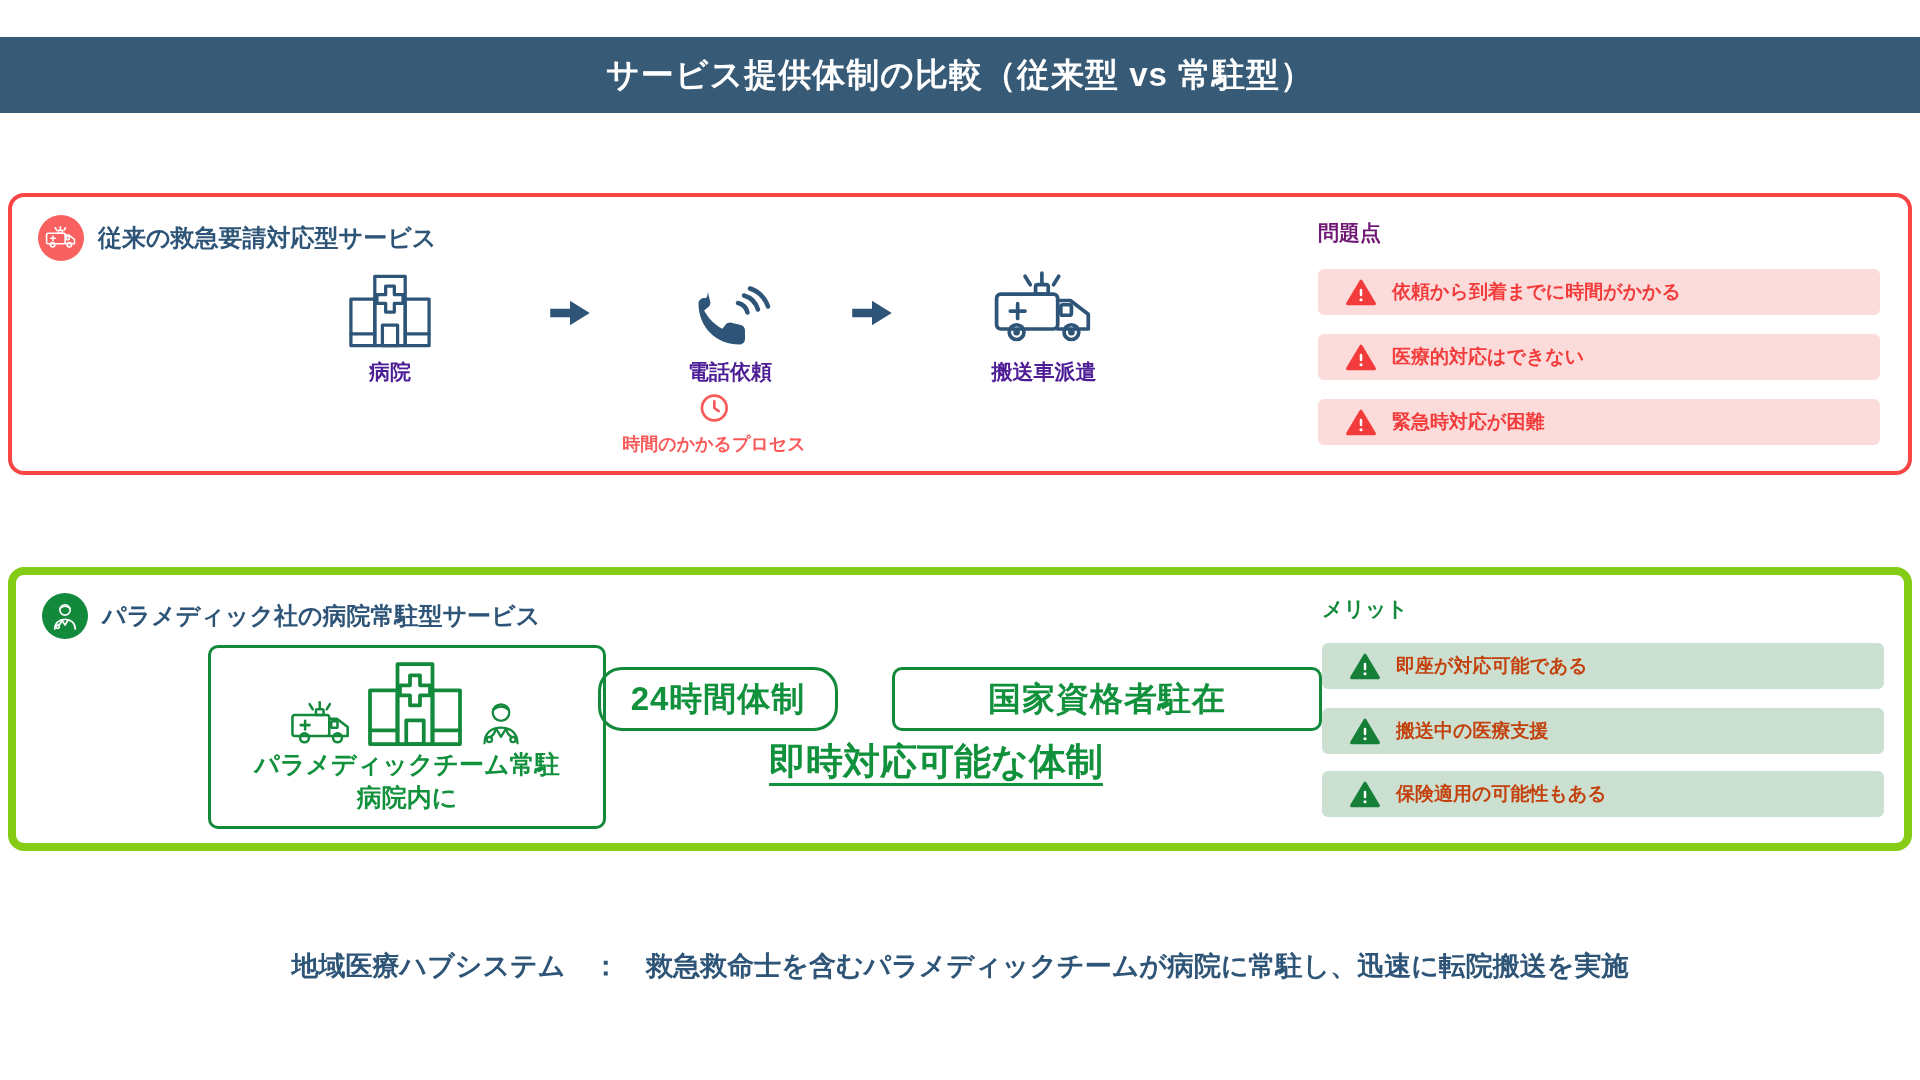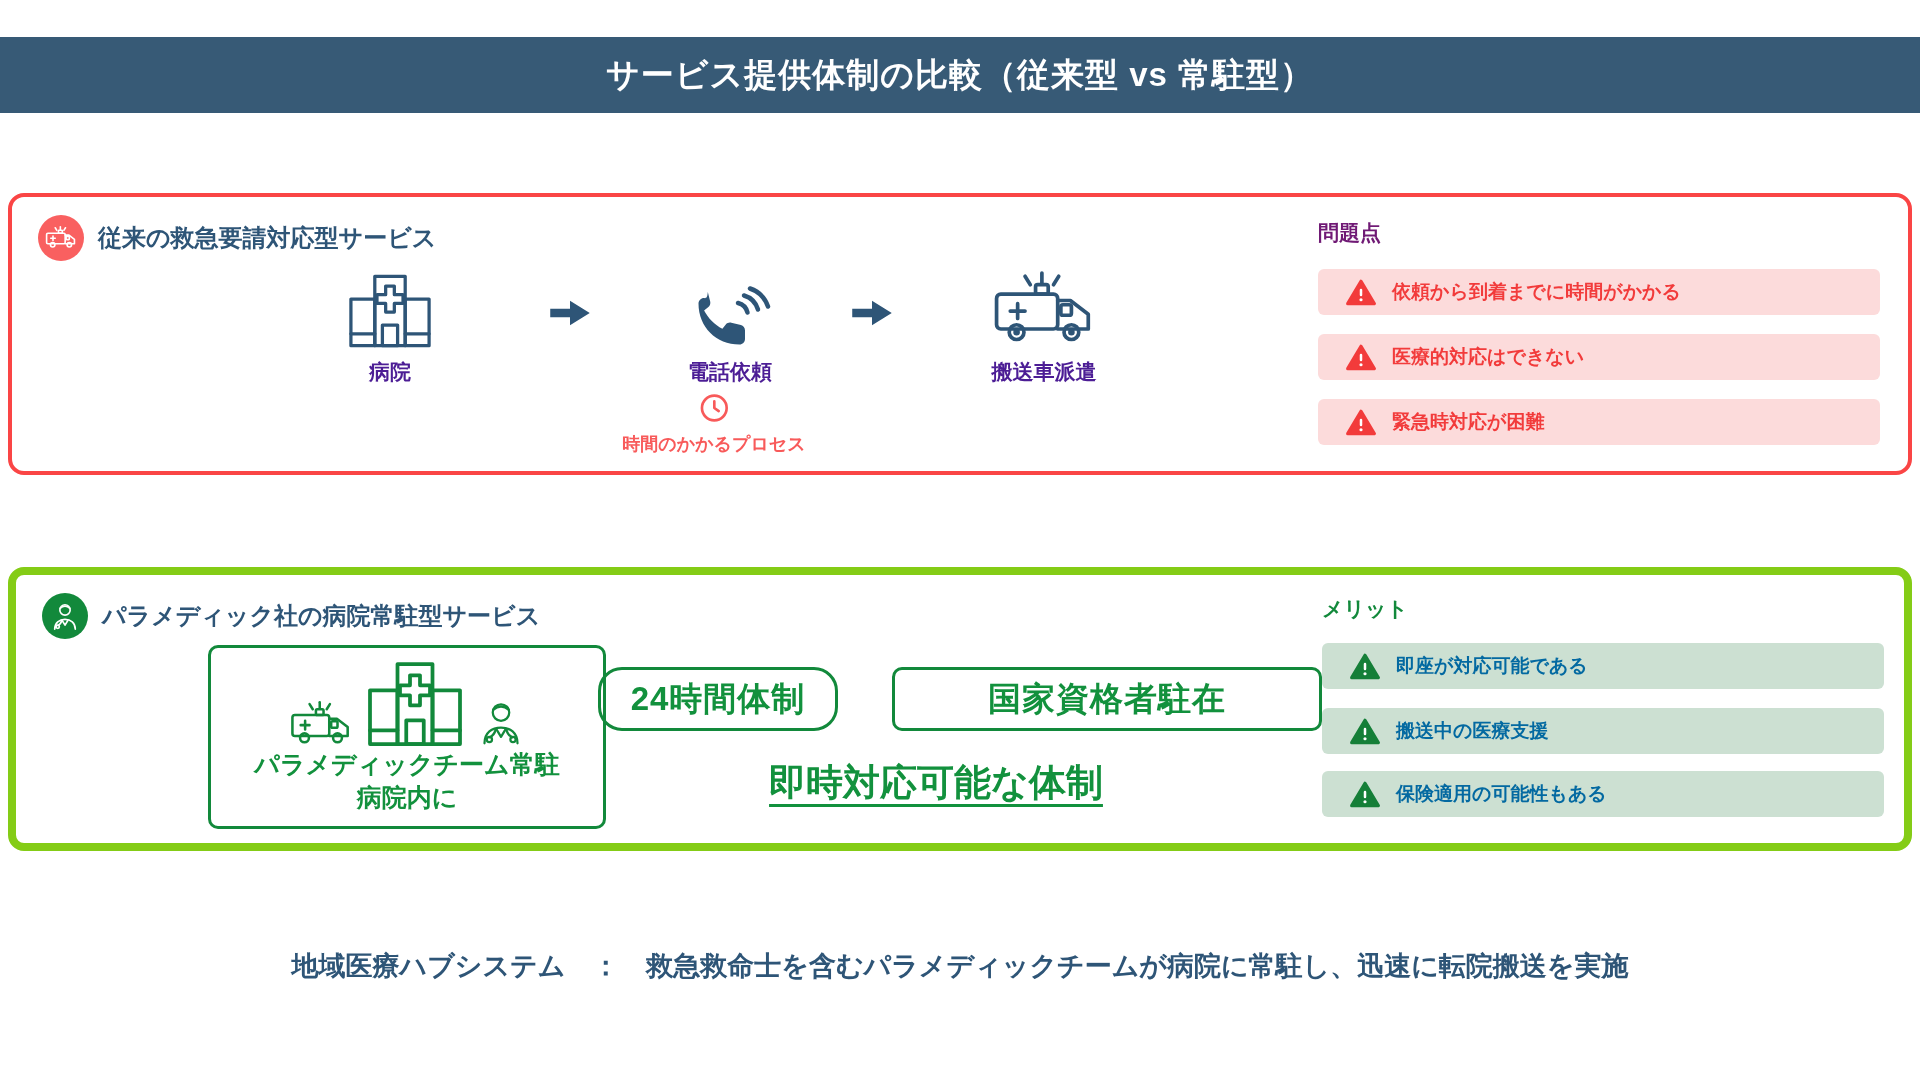--- a/index.html
+++ b/index.html
@@ -36,36 +36,36 @@
 
   
   .col-title{position:absolute;left:1306px;font-size:21px;font-weight:bold;}
   .col-title.red{color:#701a75;}
   .col-title.green{color:#12893B;}
   .note-box{position:absolute;left:1306px;width:562px;height:46px;border-radius:6px;
             display:flex;align-items:center;gap:16px;padding-left:28px;box-sizing:border-box;}
   .note-box .txt{font-size:19px;font-weight:bold;white-space:nowrap;}
   .note-red{background:#FCDBDB;}  .note-red .txt{color:#F23B3B;}
   .note-red .tri{color:#F23B3B;}
-  .note-green{background:#CCE0D2;} .note-green .txt{color:#0369a1;}
+  .note-green{background:#CCE0D2;} .note-green .txt{color:#c2410c;}
   .note-green .tri{color:#157F38;}
 
   
   .team-box{position:absolute;left:192px;top:70px;width:398px;height:184px;
             border:3px solid #12893B;border-radius:10px;box-sizing:border-box;
             text-align:center;color:#12893B;}
   .team-icons{height:100px;display:flex;align-items:flex-end;justify-content:center;
               gap:12px;padding-top:12px;box-sizing:border-box;}
   .team-line{font-size:25px;font-weight:bold;line-height:33px;color:#12913D;}
   .pill{position:absolute;top:92px;height:64px;border:3px solid #12893B;border-radius:10px;
         box-sizing:border-box;display:flex;align-items:center;justify-content:center;
         color:#12913D;font-weight:bold;font-size:33px;letter-spacing:1px;}
   .pill-1{left:582px;width:240px;border-radius:24px;}
   .pill-2{left:876px;width:430px;}
-  .highlight{position:absolute;left:610px;top:183px;width:620px;text-align:center;
+  .highlight{position:absolute;left:610px;top:162px;width:620px;text-align:center;
              color:#12913D;font-size:37px;font-weight:bold;
              text-decoration:underline;text-decoration-thickness:3px;text-underline-offset:9px;}
 
   
   .footer-note{left:0;top:948px;width:1920px;text-align:center;
                font-size:27px;font-weight:bold;color:#2E5577;}
 
   svg{display:block;}
 </style>
 </head>

